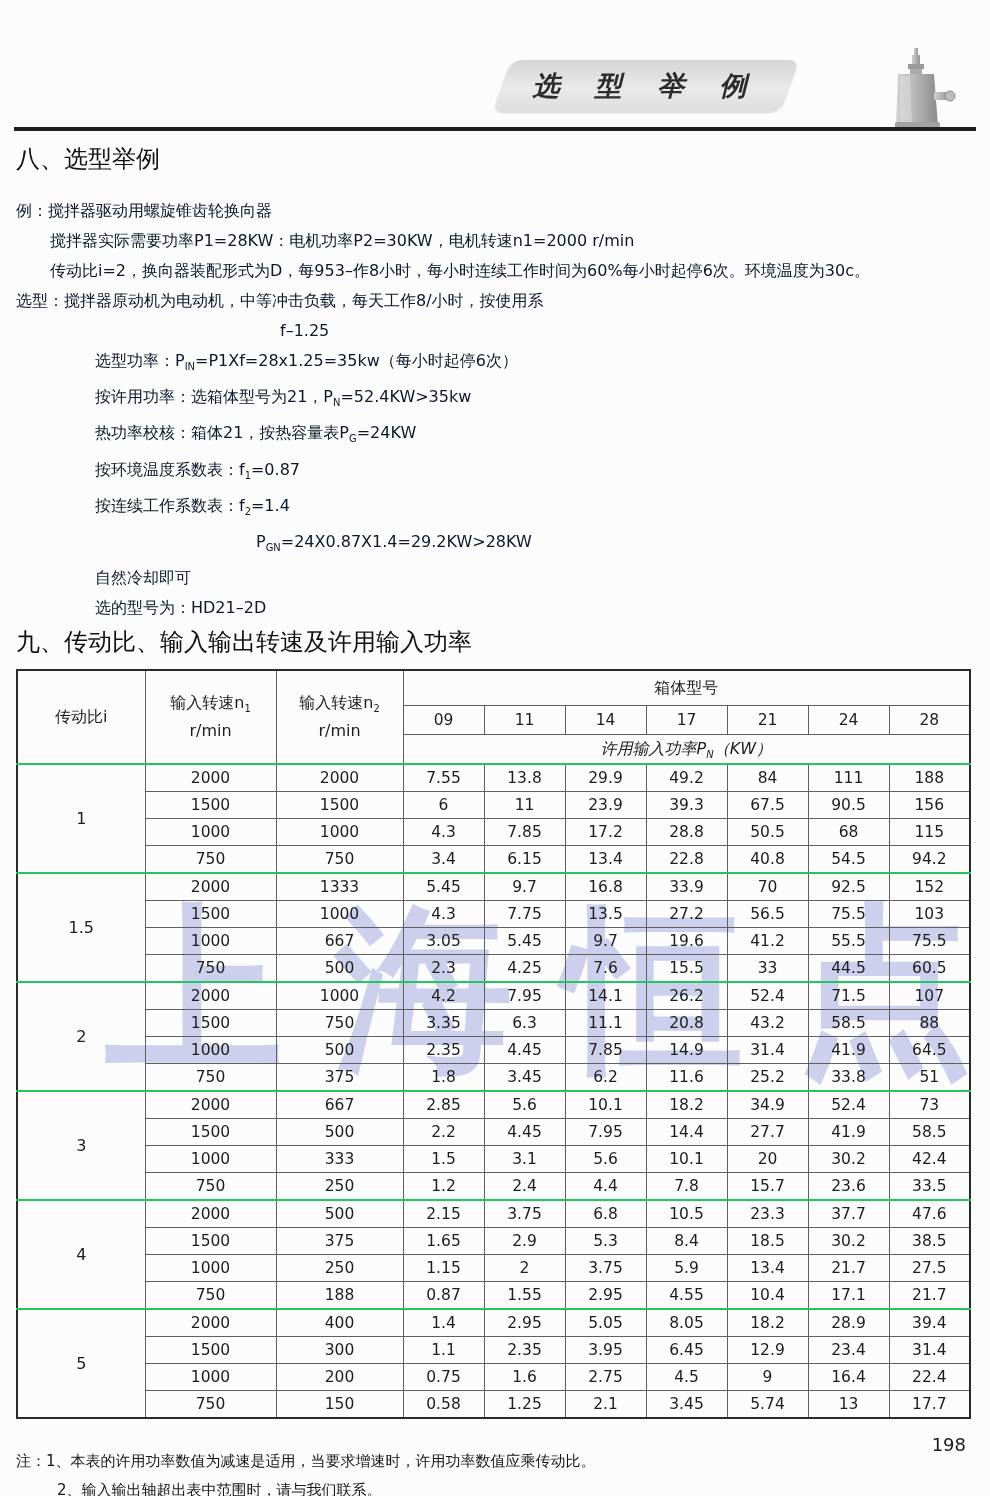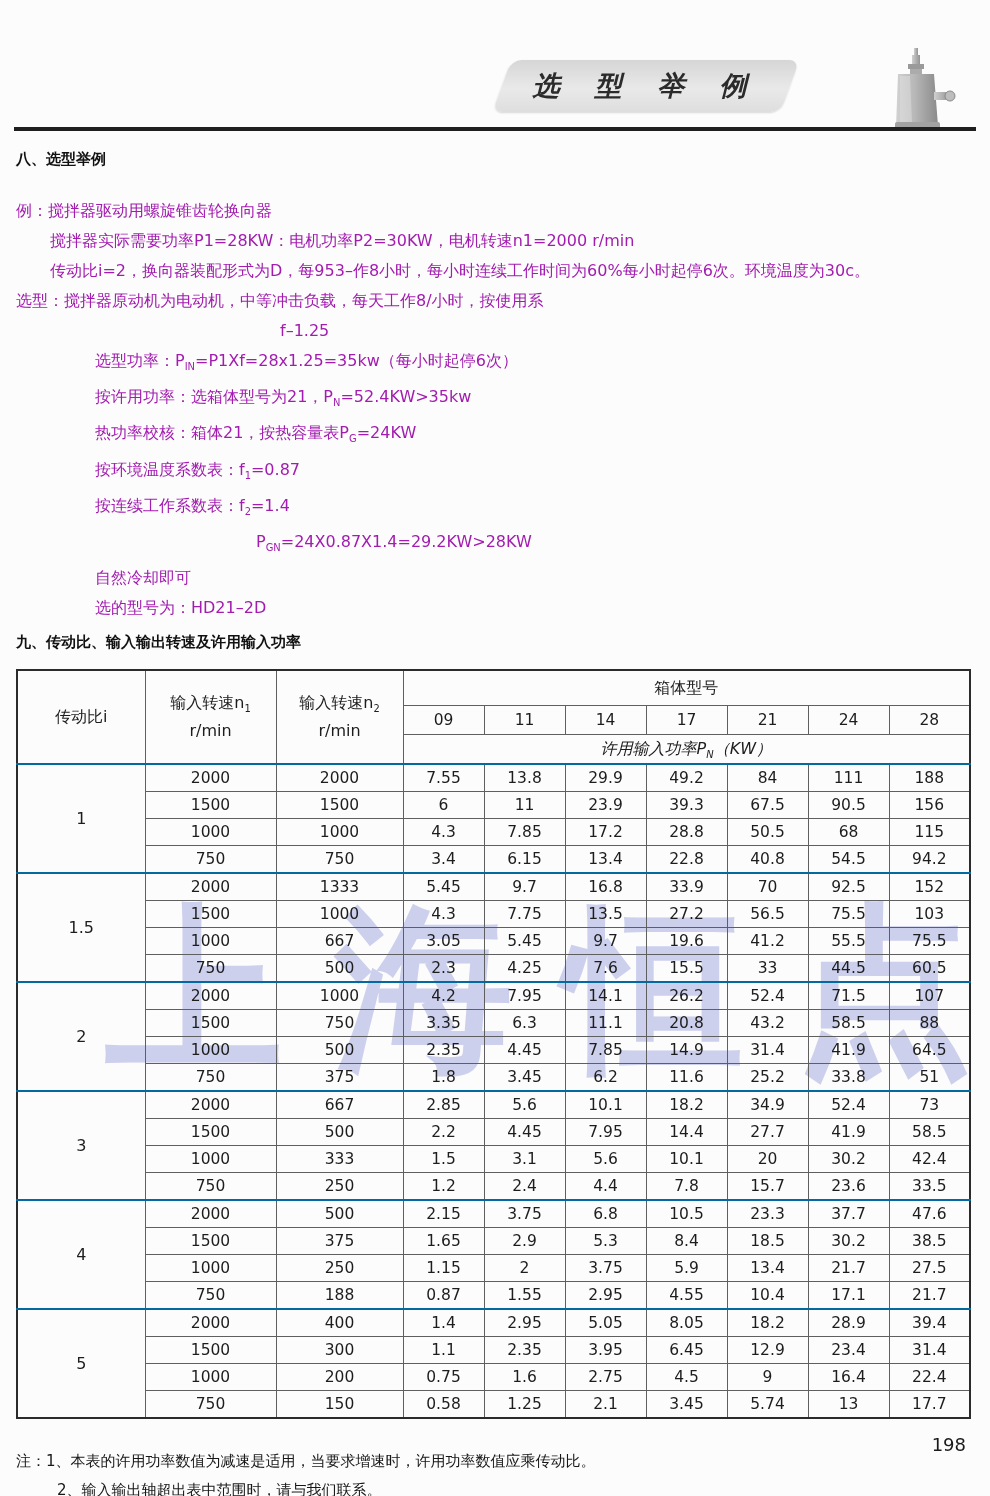--- a/index.html
+++ b/index.html
@@ -9,43 +9,43 @@
   .banner{position:absolute;left:502px;top:60px;width:288px;height:52px;
           transform:skewX(-20deg);border-radius:10px;
           background:linear-gradient(180deg,#d6d6d6 0%,#e9e9e9 55%,#dedede 100%);
           box-shadow:0 1px 2px rgba(0,0,0,0.15);}
   .banner-text{transform:skewX(20deg);font-style:italic;font-weight:bold;font-size:27px;
           letter-spacing:13px;text-align:center;line-height:52px;color:#2b2b2b;white-space:nowrap;}
   .gear-icon{position:absolute;left:880px;top:48px;width:78px;height:84px;}
   .top-rule{position:absolute;left:14px;top:127px;width:962px;height:4px;background:#1f1f1f;}
   
   .content{position:absolute;left:16px;top:146px;width:958px;z-index:1;}
-  .h-sec{font-size:15px;font-weight:bold;color:#111;margin:0;line-height:26px;}
+  .h-sec{font-size:24px;font-weight:normal;color:#111;margin:0;line-height:26px;}
   .h8{margin-bottom:24px;}
   .h9{margin-top:6px;margin-bottom:14px;}
-  .x-lines{font-size:16px;line-height:30px;color:#a21caf;}
+  .x-lines{font-size:16px;line-height:30px;color:#0f172a;}
   .x-line{white-space:nowrap;}
   .ind0{padding-left:0;}
   .ind1{padding-left:34px;}
   .ind2{padding-left:79px;}
   .ind3{padding-left:240px;}
   .ind4{padding-left:264px;}
   sub{font-size:0.62em;}
   
   table.ratio{border-collapse:collapse;table-layout:fixed;width:955px;background:transparent;
               font-size:15.5px;color:#1d1d1d;}
   table.ratio th,table.ratio td{border:1px solid #5f5f5f;text-align:center;vertical-align:middle;
               padding:0;font-weight:normal;background:transparent;overflow:hidden;}
   table.ratio{border:2px solid #2b2b2b;}
   tr.hdr1 th{height:34px;font-size:16px;}
   tr.hdr2 th{height:28px;}
   tr.hdr3 th{height:28px;font-size:16px;font-style:italic;}
   th.span3{font-size:16px;line-height:22px;}
   table.ratio tbody td{height:26px;}
-  tr.group-first td{border-top:2px solid #0369a1;}
+  tr.group-first td{border-top:2px solid #22c55e;}
   td.ratio-cell{font-size:16px;}
   
   .notes{margin-top:28px;font-size:15px;line-height:29px;color:#171717;}
   .note-indent{padding-left:41px;}
   .page-num{position:absolute;right:24px;top:1434px;font-size:18px;color:#1a1a1a;z-index:1;}
   
   .watermark{position:absolute;left:105px;top:872px;width:880px;z-index:0;
              font-family:"DejaVu Serif","Liberation Serif",serif;font-size:178px;font-weight:bold;
              letter-spacing:52px;white-space:nowrap;pointer-events:none;}
 </style>

